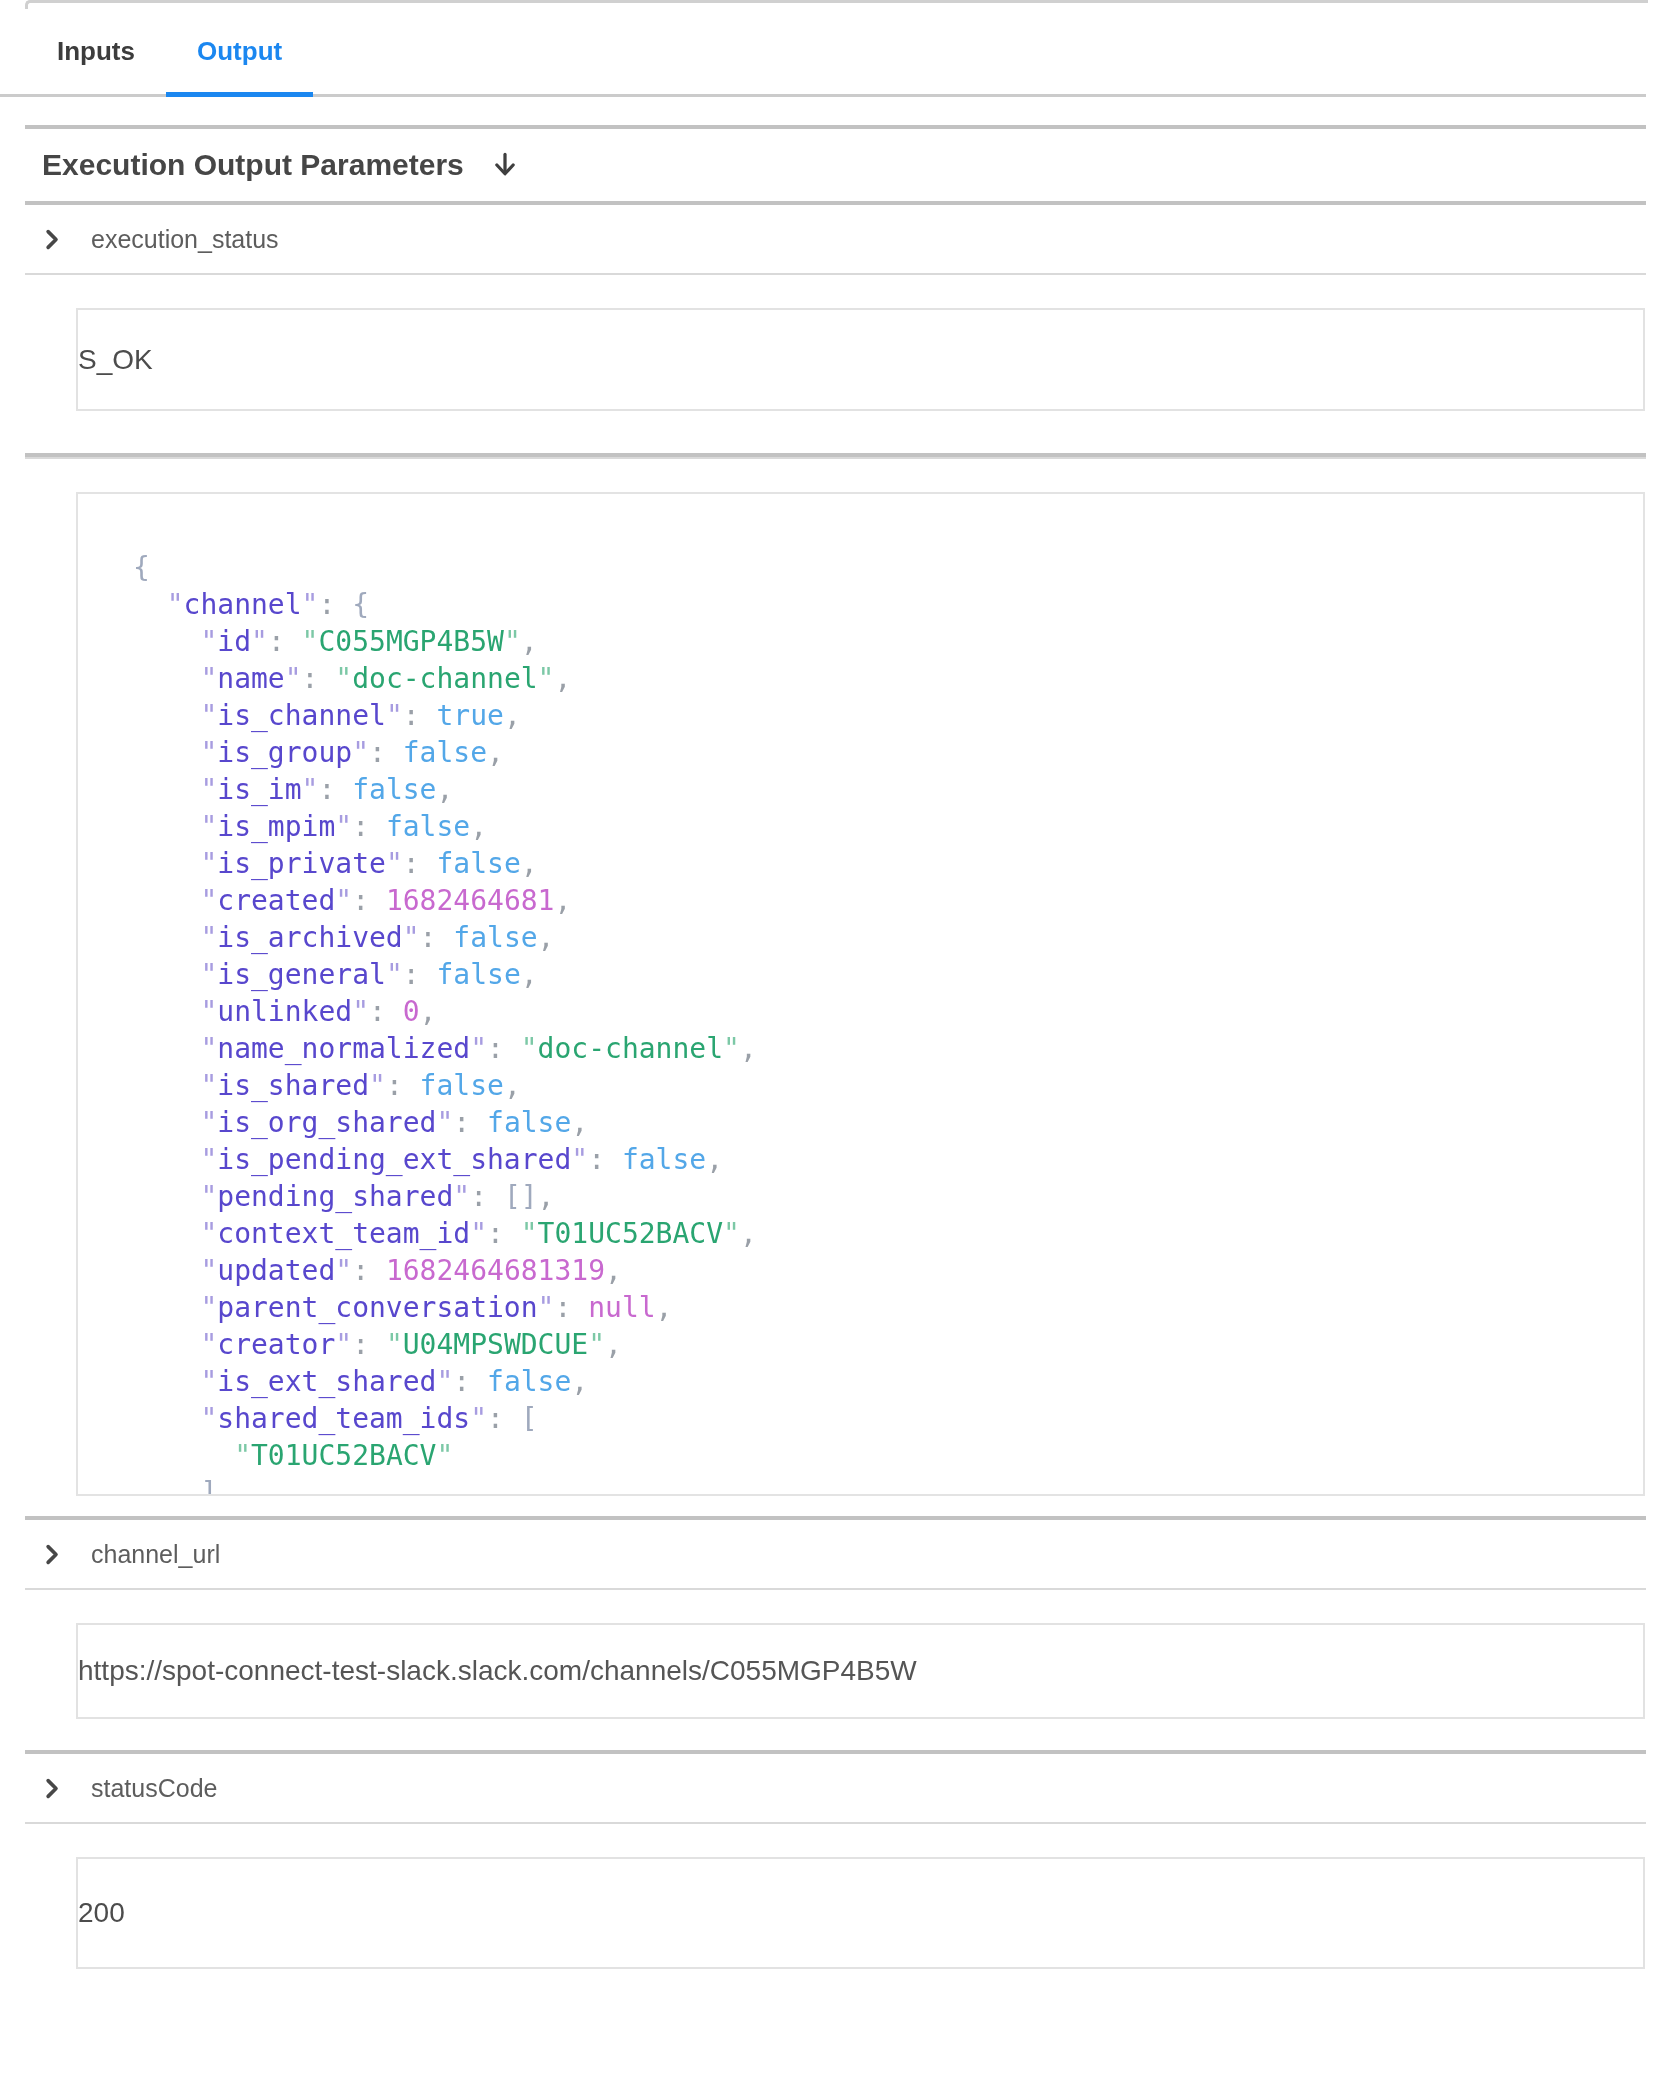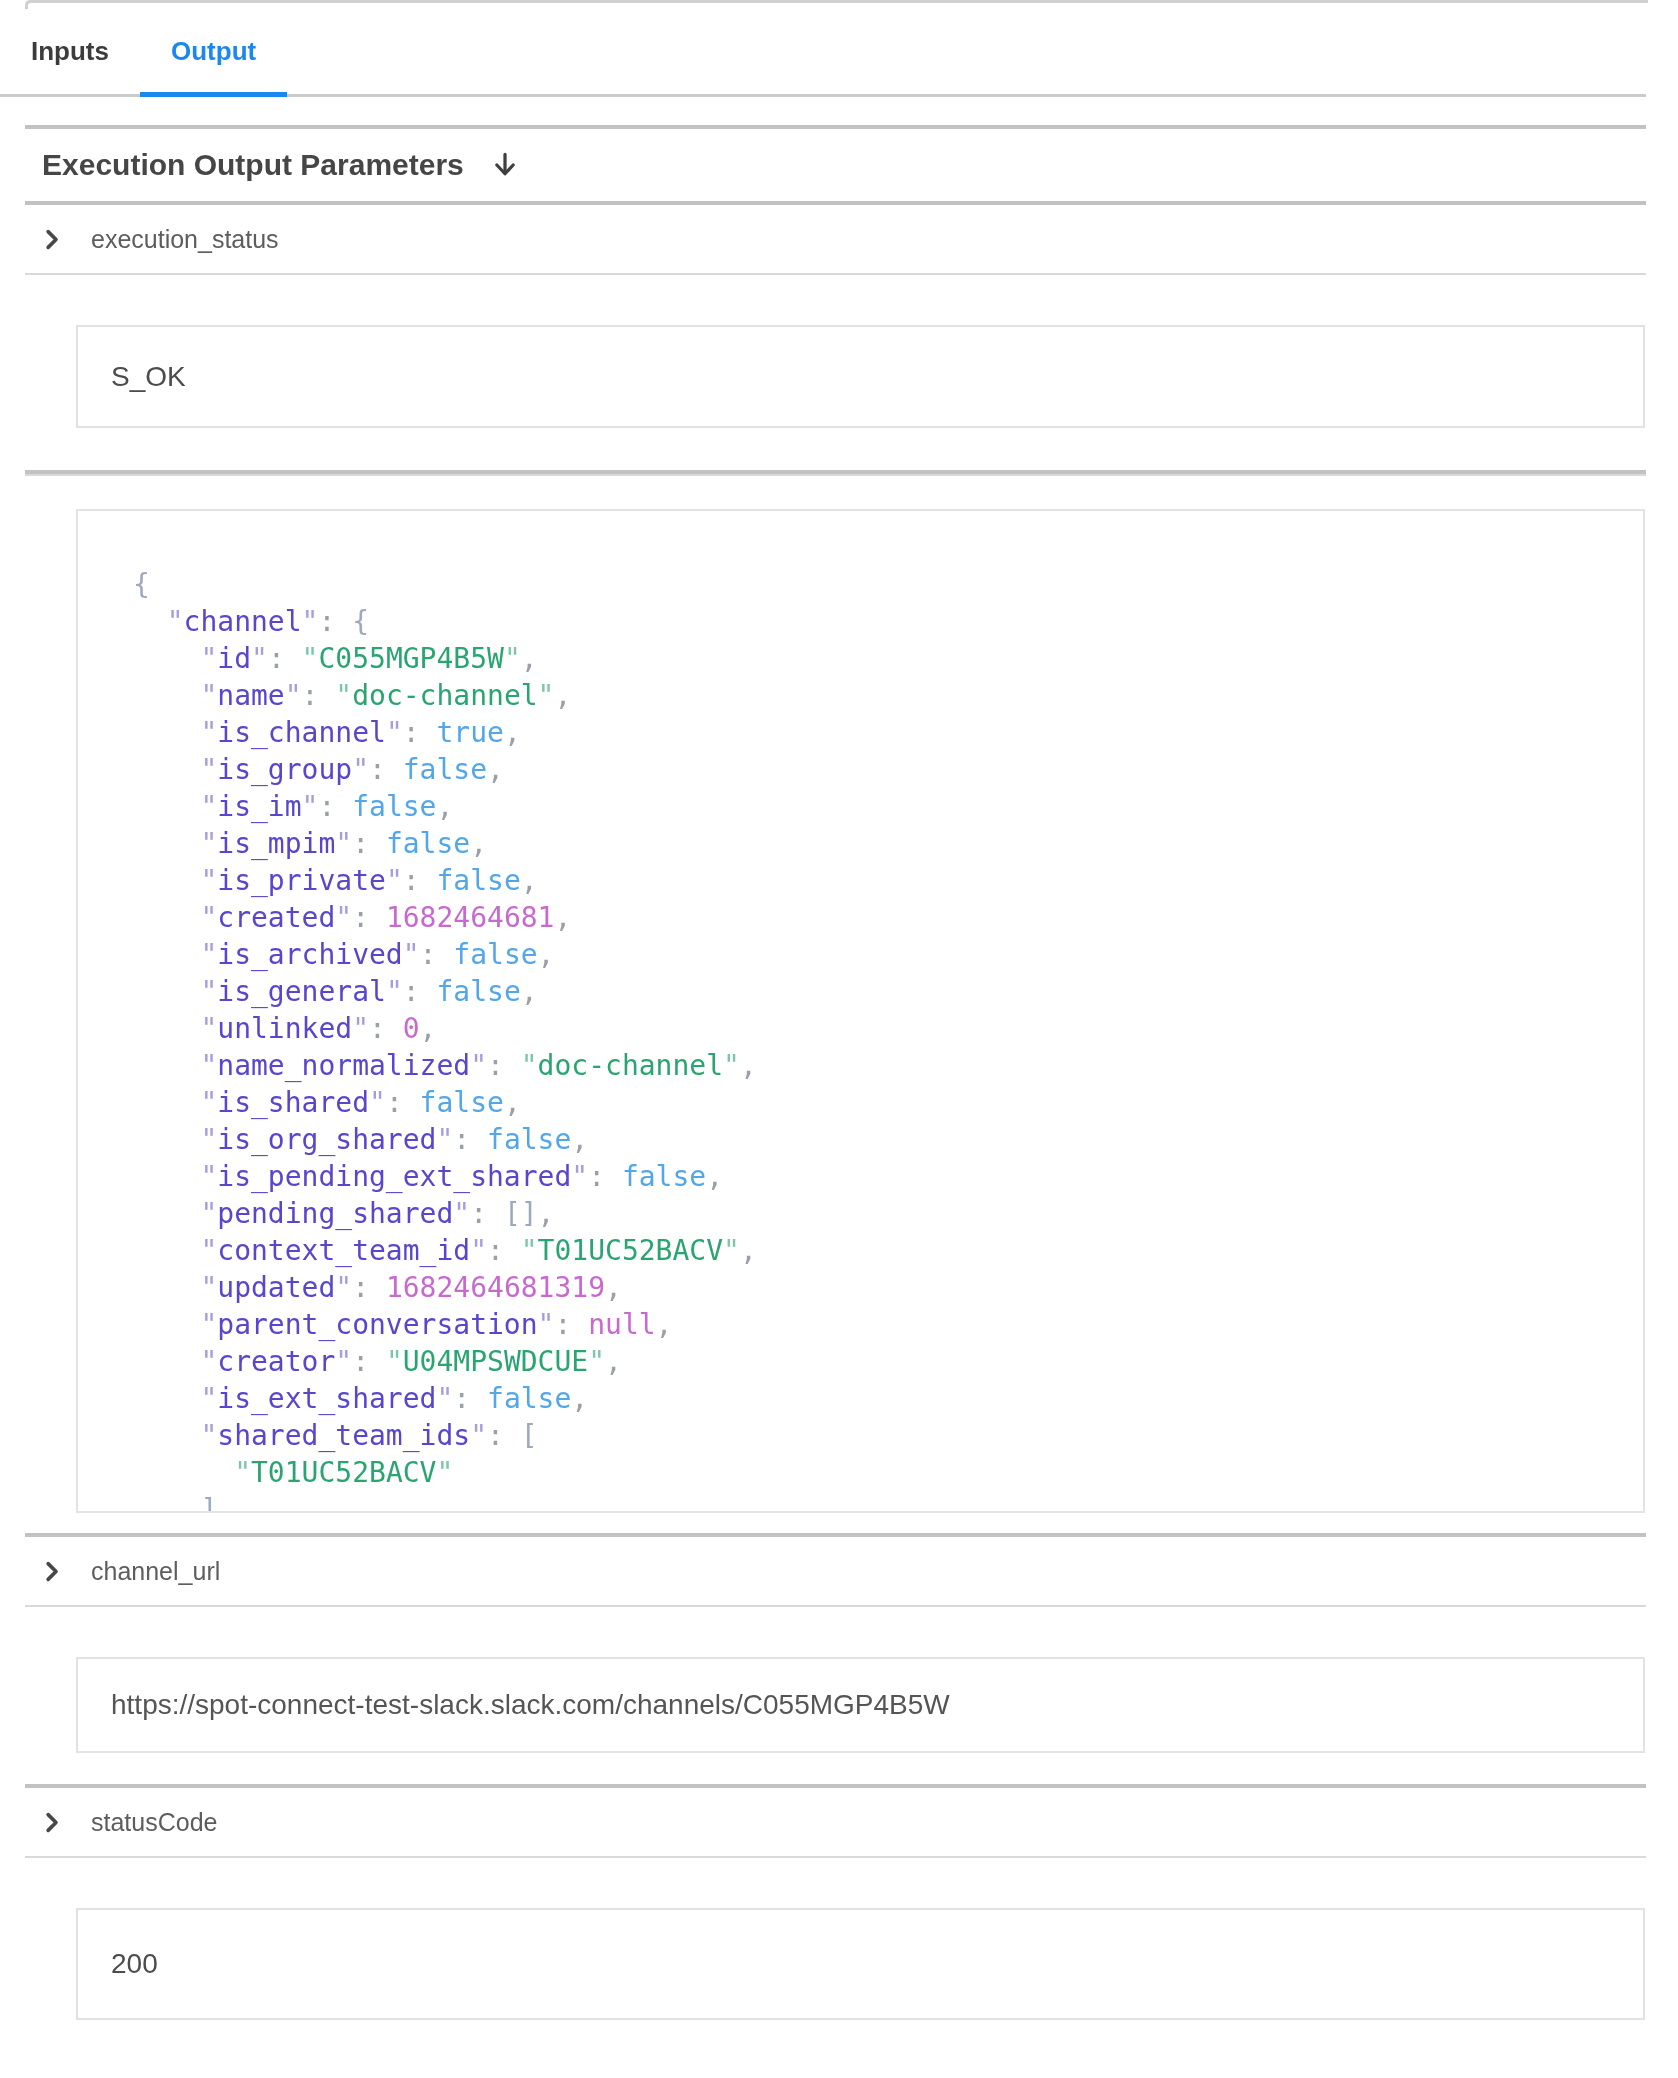--- a/index.html
+++ b/index.html
@@ -4,21 +4,21 @@
 <style>
   * { margin:0; padding:0; box-sizing:border-box; }
   html,body { width:1678px; height:2078px; background:#ffffff; overflow:hidden;
               font-family:"Liberation Sans", sans-serif; }
 
   .top-corner { margin-left:25px; margin-right:30px; height:9px;
                 border-top:3px solid #d0d0d0; border-left:3px solid #d0d0d0;
                 border-top-left-radius:5px; }
 
   
-  .tabbar { display:flex; align-items:center; height:88px; 
+  .tabbar { display:flex; align-items:center; height:88px; padding-left:26px;
             border-bottom:3px solid #cbcbcb; margin-right:32px; position:relative; }
   .tab { position:relative; height:100%; display:flex; align-items:center;
          padding:0 31px; font-size:26px; font-weight:600; color:#3c3c3c; cursor:pointer; }
   .tab.active { color:var(--accent); }
   .tab.active::after { content:""; position:absolute; left:0; right:0; bottom:-3px;
                        height:5px; background:var(--accent); }
 
   .gap28 { height:28px; }
 
   .rule  { height:4px; background:#c2c2c2; margin:0 32px 0 25px; }
@@ -27,22 +27,22 @@
   
   .head-row { height:72px; display:flex; align-items:center; padding-left:42px; }
   .head-title { font-size:30px; font-weight:600; color:#464646; }
   .head-icon { margin-left:26px; display:flex; align-items:center; color:#3f3f3f; cursor:pointer; }
 
   
   .sec-row { height:68px; display:flex; align-items:center; padding-left:38px; cursor:pointer; }
   .chev { display:flex; align-items:center; color:#474747; }
   .sec-label { margin-left:26px; font-size:25px; color:#5d5d5d; }
 
-  .value-box { margin:50px 33px 42px 76px; min-height:103px; border:2px solid #e2e2e2;
-               display:flex; align-items:center; padding-left:33px;
+  .value-box { margin:33px 33px 42px 76px; min-height:103px; border:2px solid #e2e2e2;
+               display:flex; align-items:center; 
                font-size:28px; color:#4c4c4c; background:#fff; }
   .value-box.url { min-height:96px; margin-bottom:31px; color:#555555; }
   .value-box.status { min-height:112px; margin-bottom:0; }
 
   
   .code-box { margin:33px 33px 20px 76px; height:1004px; border:2px solid #e3e3e3;
               overflow:hidden; background:#fff; }
   .code { padding:55px 20px 0 55px; font-family:"DejaVu Sans Mono", monospace;
           font-size:28px; line-height:37px; white-space:pre; color:#6b6f76; }
   .code-line { height:37px; }

